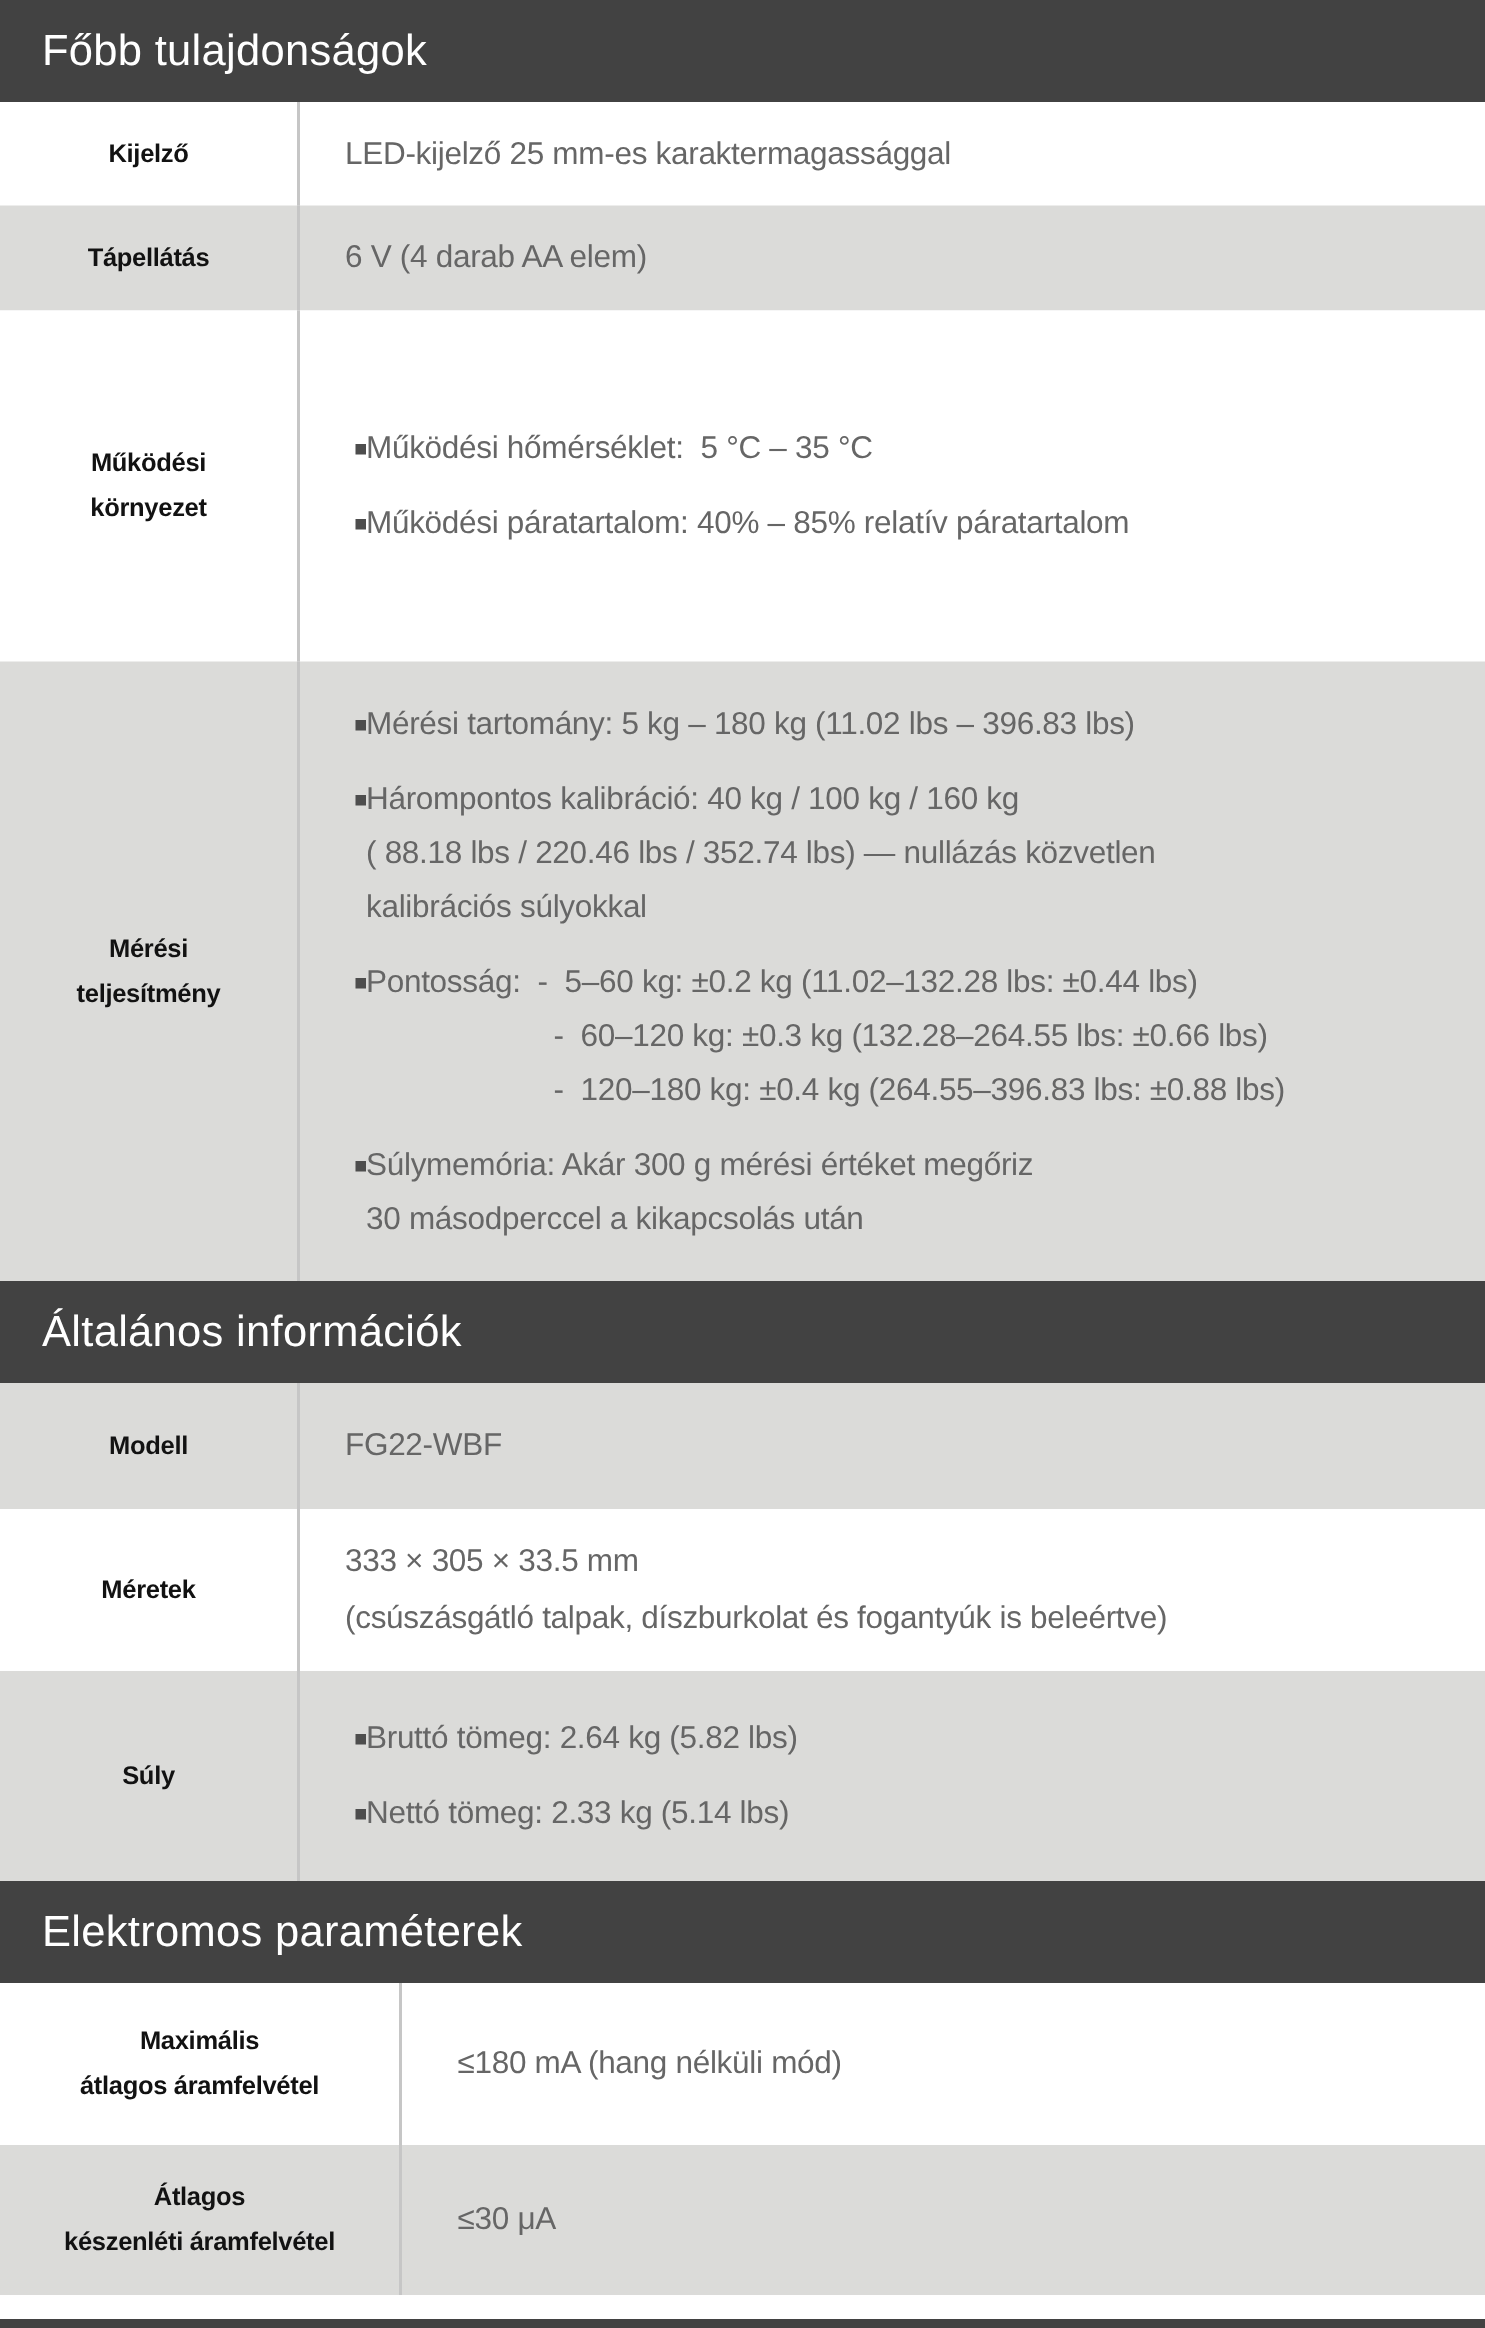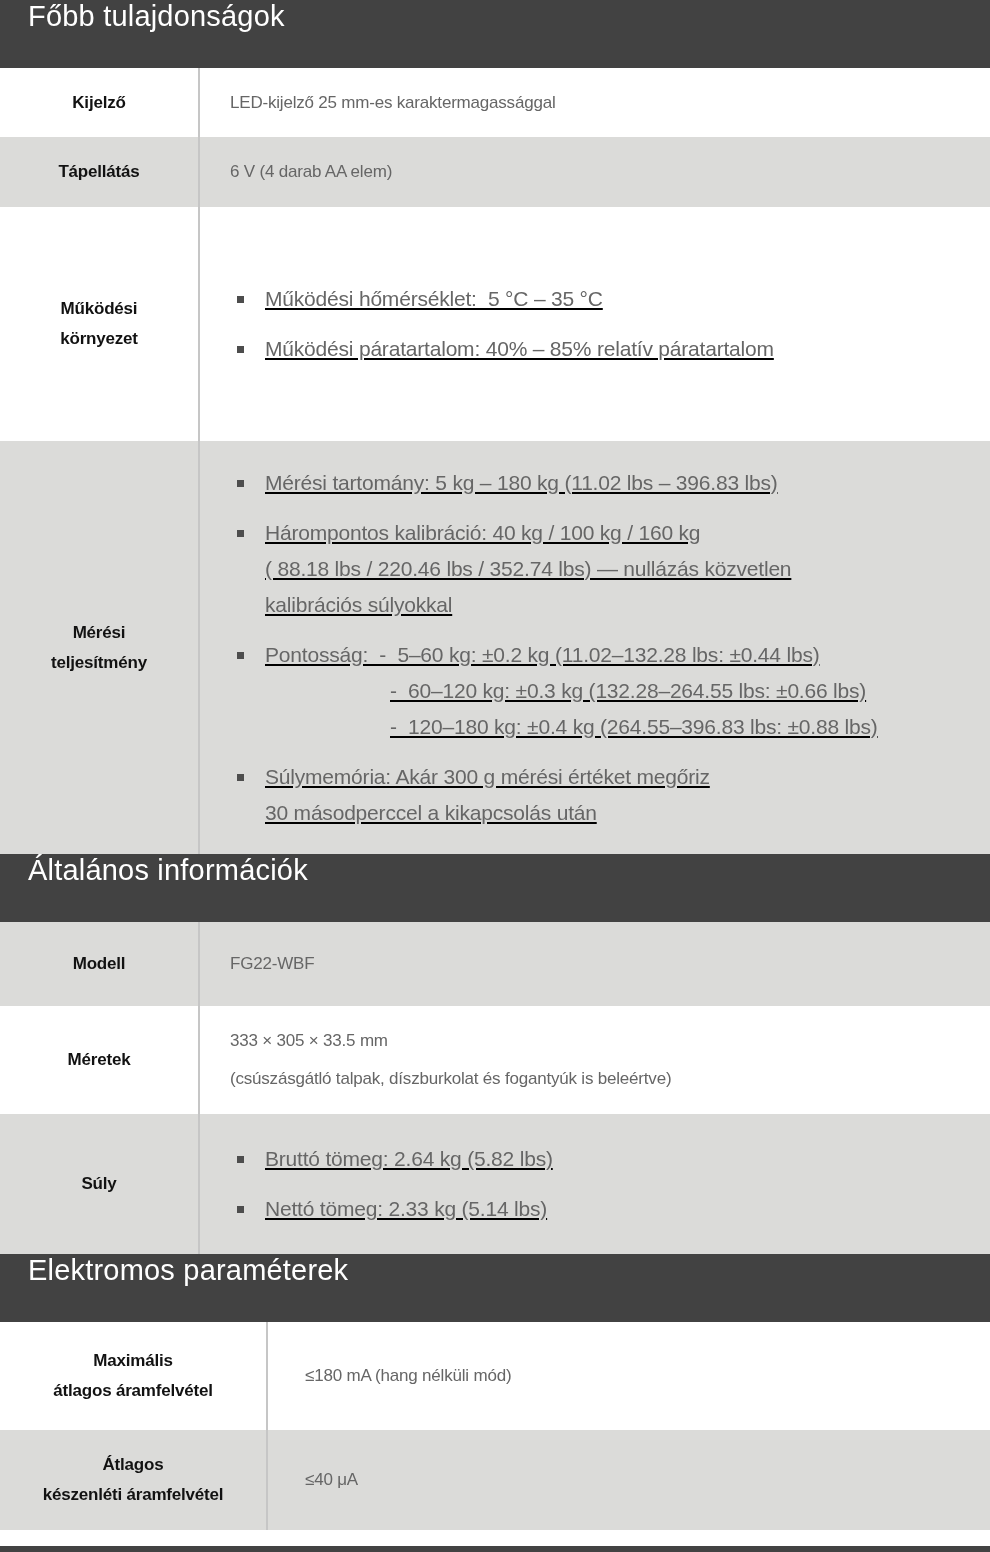--- a/index.html
+++ b/index.html
@@ -2,21 +2,21 @@
 <html><head>
 <meta charset="utf-8">
 <style>
   html,body{margin:0;padding:0;background:#ffffff;}
   .page{
     width:990px;height:1552px;position:relative;overflow:hidden;
     background:#ffffff;
     font-family:"Liberation Sans","DejaVu Sans",sans-serif;
   }
   .sec-header{
-    height:68px;background:#424242;display:flex;
+    height:68px;background:#424242;display:flex;align-items:center;
     padding-left:28px;box-sizing:border-box;
   }
   .sec-header .t{
     color:#ffffff;font-size:29px;font-weight:500;letter-spacing:.2px;
     white-space:pre-wrap;
   }
   .spec-table{--lw:200px;}
   .spec-table.wide-label{--lw:268px;}
   .row{display:flex;box-sizing:border-box;background:#ffffff;}
   .row.alt{background:#dbdbd9;}
@@ -28,29 +28,29 @@
   }
   .lbl span{
     font-size:17px;font-weight:700;color:#121212;line-height:30px;
     white-space:pre-wrap;letter-spacing:-.2px;
   }
   .val{
     flex:1 1 auto;display:flex;flex-direction:column;justify-content:center;
     box-sizing:border-box;
   }
   .v-line{
-    padding-left:30px;font-size:17px;color:#666666;line-height:38px;
+    padding-left:30px;font-size:21px;color:#666666;line-height:38px;
     white-space:pre-wrap;letter-spacing:-.2px;
   }
   .wide-label .v-line{padding-left:37px;}
   .b-item{display:flex;padding-left:37px;margin:7px 0;}
   .b-marker{
     flex:0 0 7px;width:7px;height:7px;background:#4d4d4d;margin-top:15px;
   }
-  .b-text{margin-left:21px;text-decoration:underline;}
+  .b-text{}
   .b-line{
     font-size:21px;color:#666666;line-height:36px;white-space:pre-wrap;
     letter-spacing:-.2px;
   }
   .b-line.indent{padding-left:125px;}
   .bottom-strip{
     position:absolute;left:0;bottom:0;width:100%;height:6px;background:#424242;
   }
 </style>
 </head>
@@ -201,19 +201,19 @@
         <div class="v-line">≤180 mA (hang nélküli mód)</div>
       </div>
     </div>
 
     <div class="row alt" style="height:100px">
       <div class="lbl">
         <span>Átlagos</span>
         <span>készenléti áramfelvétel</span>
       </div>
       <div class="val">
-        <div class="v-line">≤40 μA</div>
+        <div class="v-line">≤30 μA</div>
       </div>
     </div>
   </section>
 
   <div class="bottom-strip"></div>
 </div>
 
 </body></html>

